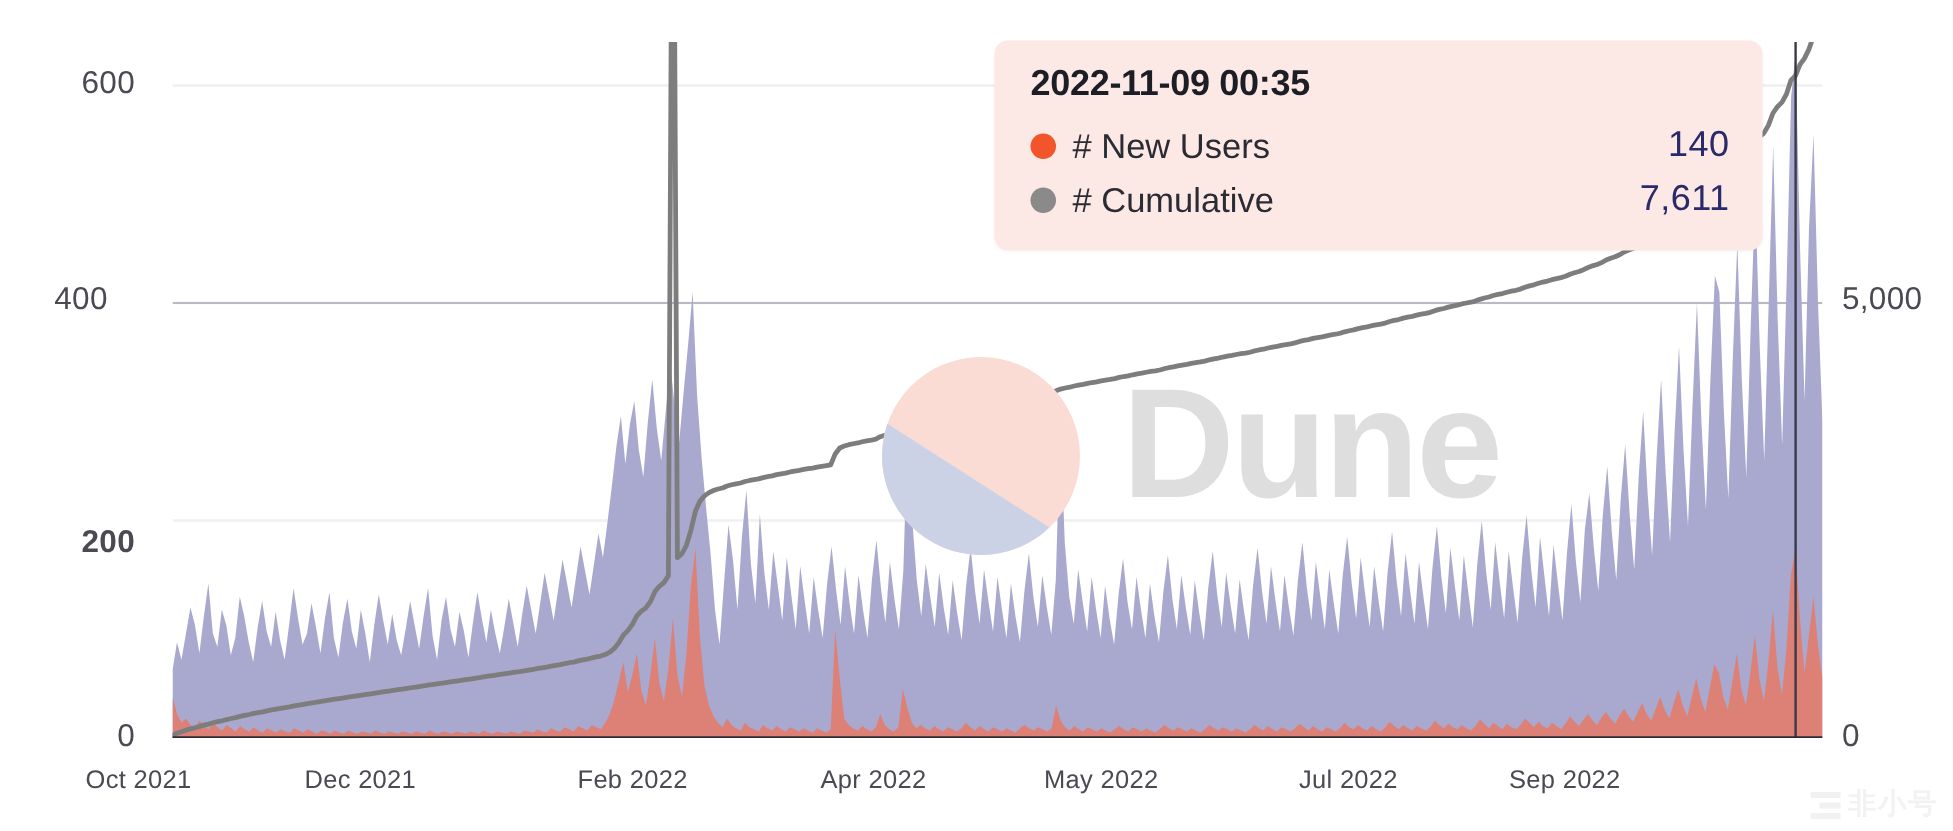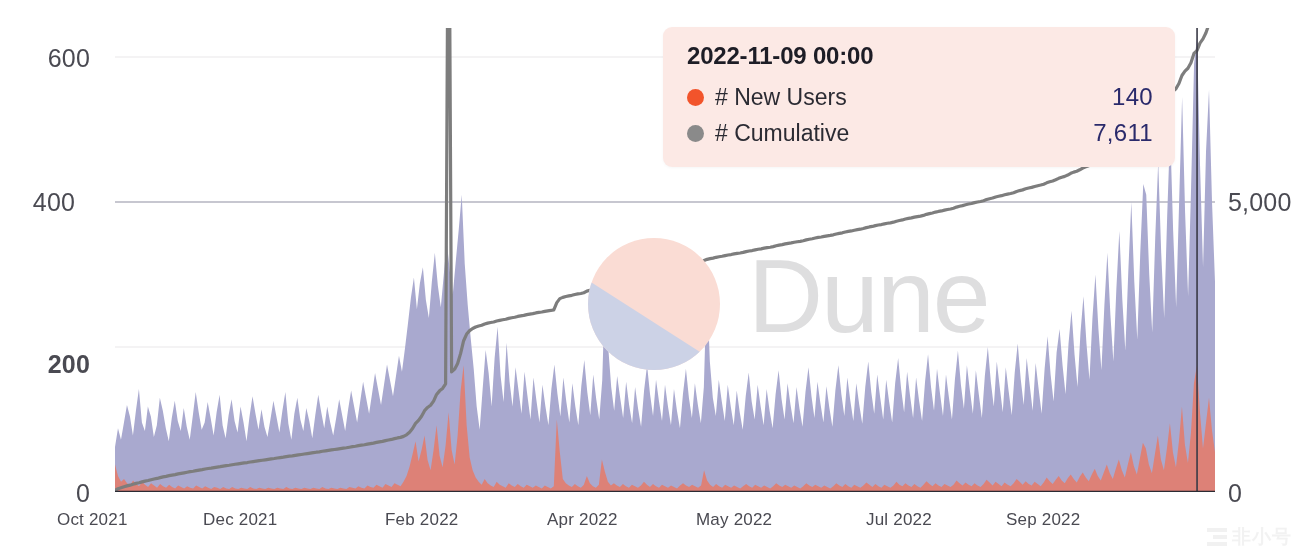--- a/index.html
+++ b/index.html
@@ -13,21 +13,21 @@
     position: relative;
     width: 1302px;
     height: 554px;
     background: #ffffff;
     overflow: hidden;
   }
 
   
   .ytick {
     position: absolute;
-    font-size: 25px;
+    font-size: 21px;
     color: #4a4a52;
     text-align: right;
     white-space: nowrap;
     letter-spacing: 0.2px;
   }
   .ytick.right { text-align: left; }
   .xtick {
     position: absolute;
     font-size: 17px;
     color: #4a4a52;
@@ -68,21 +68,21 @@
   #dune-circle .half-bot {
     position: absolute; inset: 0;
     background: #ccd2e6;
     clip-path: polygon(0% 32%, 100% 96%, 100% 100%, 0% 100%);
   }
   #dune-text {
     position: absolute;
     left: 160px;
     top: 6px;
     font-size: 104px;
-    font-weight: normal;
+    font-weight: bold;
     color: #dededf;
     letter-spacing: -2px;
     line-height: 1;
   }
   #fxh-wm {
     position: absolute;
     right: 10px;
     bottom: 8px;
     display: flex;
     align-items: center;
@@ -201,21 +201,21 @@
   <div id="fxh-wm">
     <div class="mark">
       <i></i>
         <i></i>
         <i></i>
     </div>
     <div class="cn">非小号</div>
   </div>
 
   <div id="tooltip">
-    <div id="tt-title">2022-11-09 00:00</div>
+    <div id="tt-title">2022-11-09 00:35</div>
 
 
     <div class="tt-row">
       <span class="tt-dot" style="background:#f2542b"></span>
       <span class="tt-name"># New Users</span>
       <span class="tt-val">140</span>
     </div>
 
     <div class="tt-row">
       <span class="tt-dot" style="background:#8a8a8a"></span>

